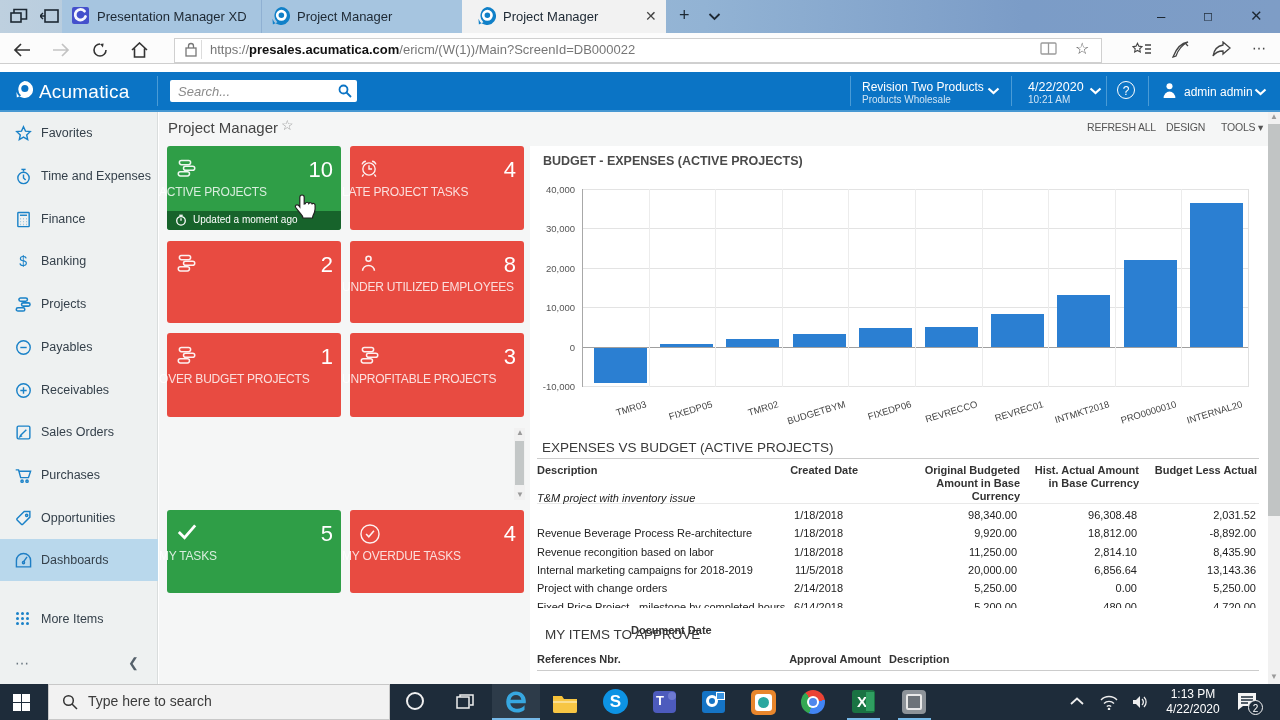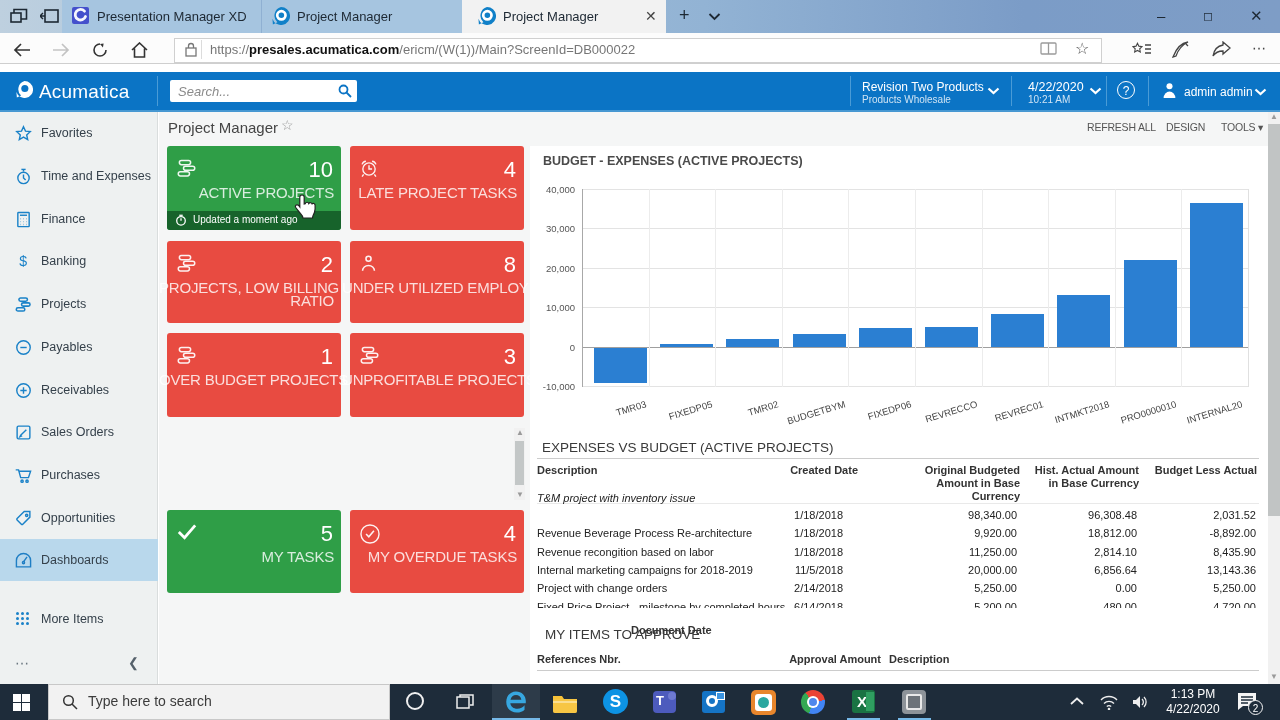--- a/index.html
+++ b/index.html
@@ -21,21 +21,21 @@
 #bluebar2 { left:0; top:110px; width:1280px; height:2px; background:#4798d2; }
 .hdrdiv { top:76px; width:1px; height:30px; background:#4a9bd6; }
 
 #sidebar { left:0; top:112px; width:158px; height:572px; background:#eef1f1; border-right:1px solid #d9dddd; }
 .sbitem { left:0; width:158px; height:42px; }
 .sblbl { left:41px; top:14px; font-size:12.5px; color:#35414b; }
 
 #content { left:159px; top:112px; width:1121px; height:572px; background:#f5f6f6; }
 .tile { width:174px; border-radius:3px; color:#fff; }
 .tile .num { position:absolute; right:8px; top:12px; font-size:22px; line-height:24px; }
-.tile .lbl { position:absolute; right:7px; top:40px; font-size:15px; color:rgba(255,255,255,.82); text-align:right; width:175px; line-height:13px; white-space:nowrap; letter-spacing:-0.2px; }
+.tile .lbl { position:absolute; right:7px; top:40px; font-size:12px; color:rgba(255,255,255,.82); width:175px; line-height:13px; white-space:nowrap; letter-spacing:-0.2px; }
 .tile .ticon { position:absolute; left:9px; top:13px; }
 .red { background:#e84b41; }
 .green { background:#2f9e47; }
 
 .gridline { position:absolute; left:423px; width:666px; height:1px; background:#e3e3e3; }
 .ylab { position:absolute; font-size:9.5px; color:#555; width:40px; text-align:right; }
 .bar { position:absolute; background:#2b7fd2; }
 .xlab { position:absolute; font-size:9.5px; color:#444; transform:rotate(-17deg); transform-origin:100% 50%; width:80px; text-align:right; }
 
 .th { position:absolute; font-size:11px; font-weight:bold; color:#333; line-height:13px; }
@@ -323,21 +323,20 @@
     </div>
     <div class="abs tile red" style="left:167px;top:241px;height:82px">
       <div class="ticon"><svg width="21" height="18" viewBox="0 0 26 24">
           <g fill="none" stroke="#fff" stroke-width="2" opacity=".92">
             <rect x="3.5" y="2" width="15" height="5.5" rx="2.75"></rect>
             <rect x="9" y="9.5" width="15" height="5.5" rx="2.75"></rect>
             <rect x="2" y="17" width="15" height="5.5" rx="2.75"></rect>
           </g>
         </svg></div>
       <div class="num">2</div>
-      <div class="lbl">PROJECTS, LOW BILLING<br>RATIO</div>
     </div>
     <div class="abs tile red" style="left:350px;top:241px;height:82px">
       <div class="ticon"><svg width="19" height="19" viewBox="0 0 24 24">
           <g fill="none" stroke="#fff" stroke-width="2" opacity=".92">
             <circle cx="12" cy="6" r="3.2"></circle>
             <path d="M4.5 21 a7.5 6.5 0 0 1 15 0"></path>
           </g>
         </svg></div>
       <div class="num">8</div>
       <div class="lbl">UNDER UTILIZED EMPLOYEES</div>

